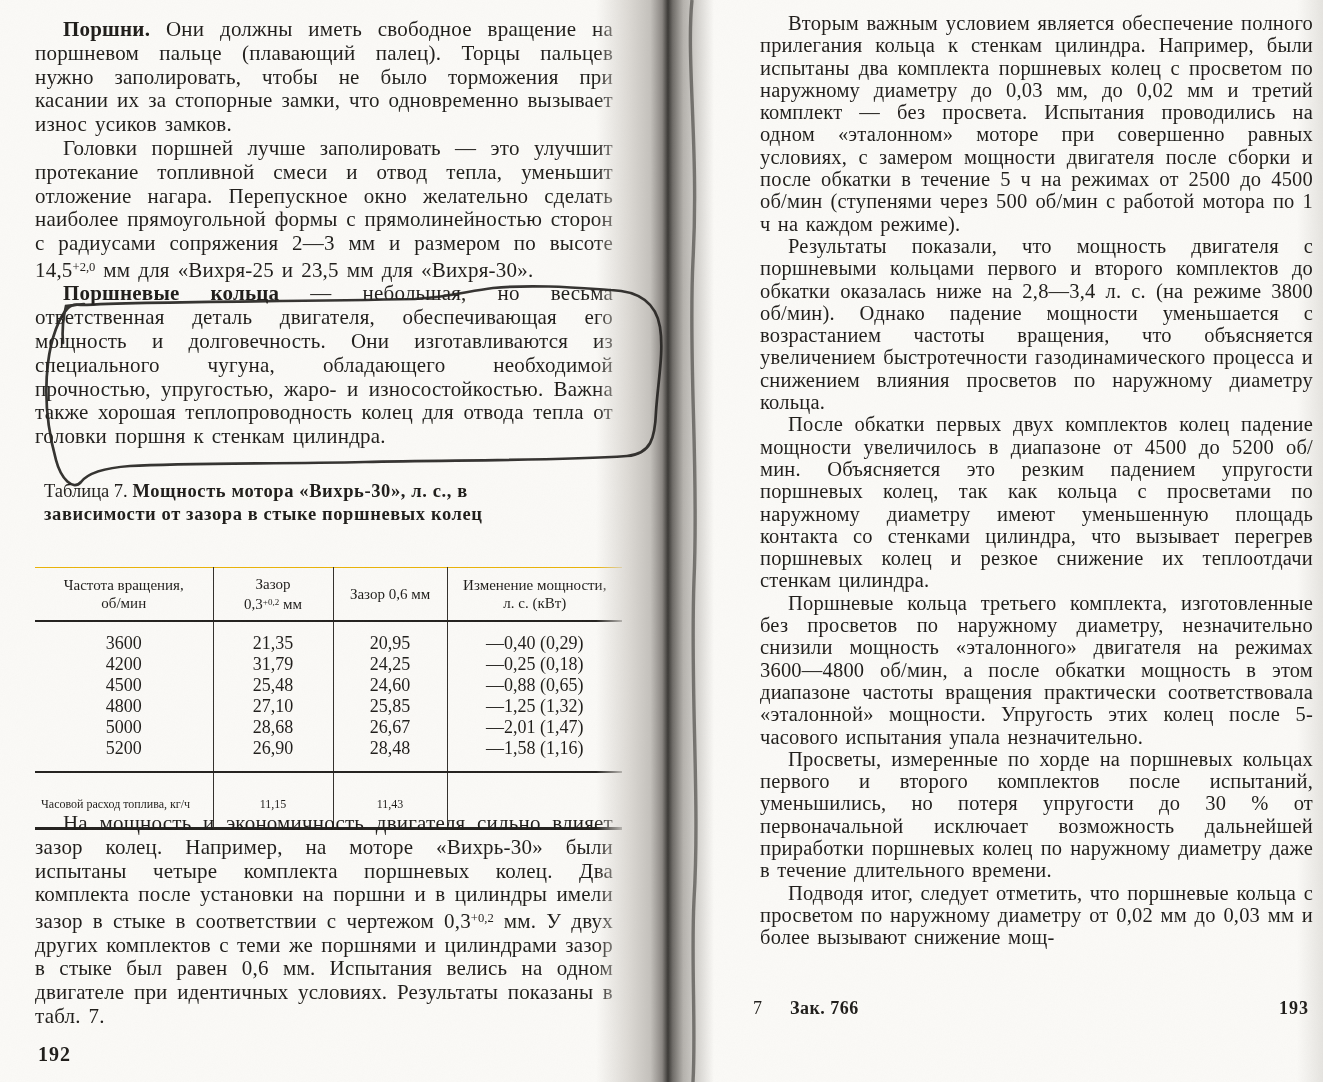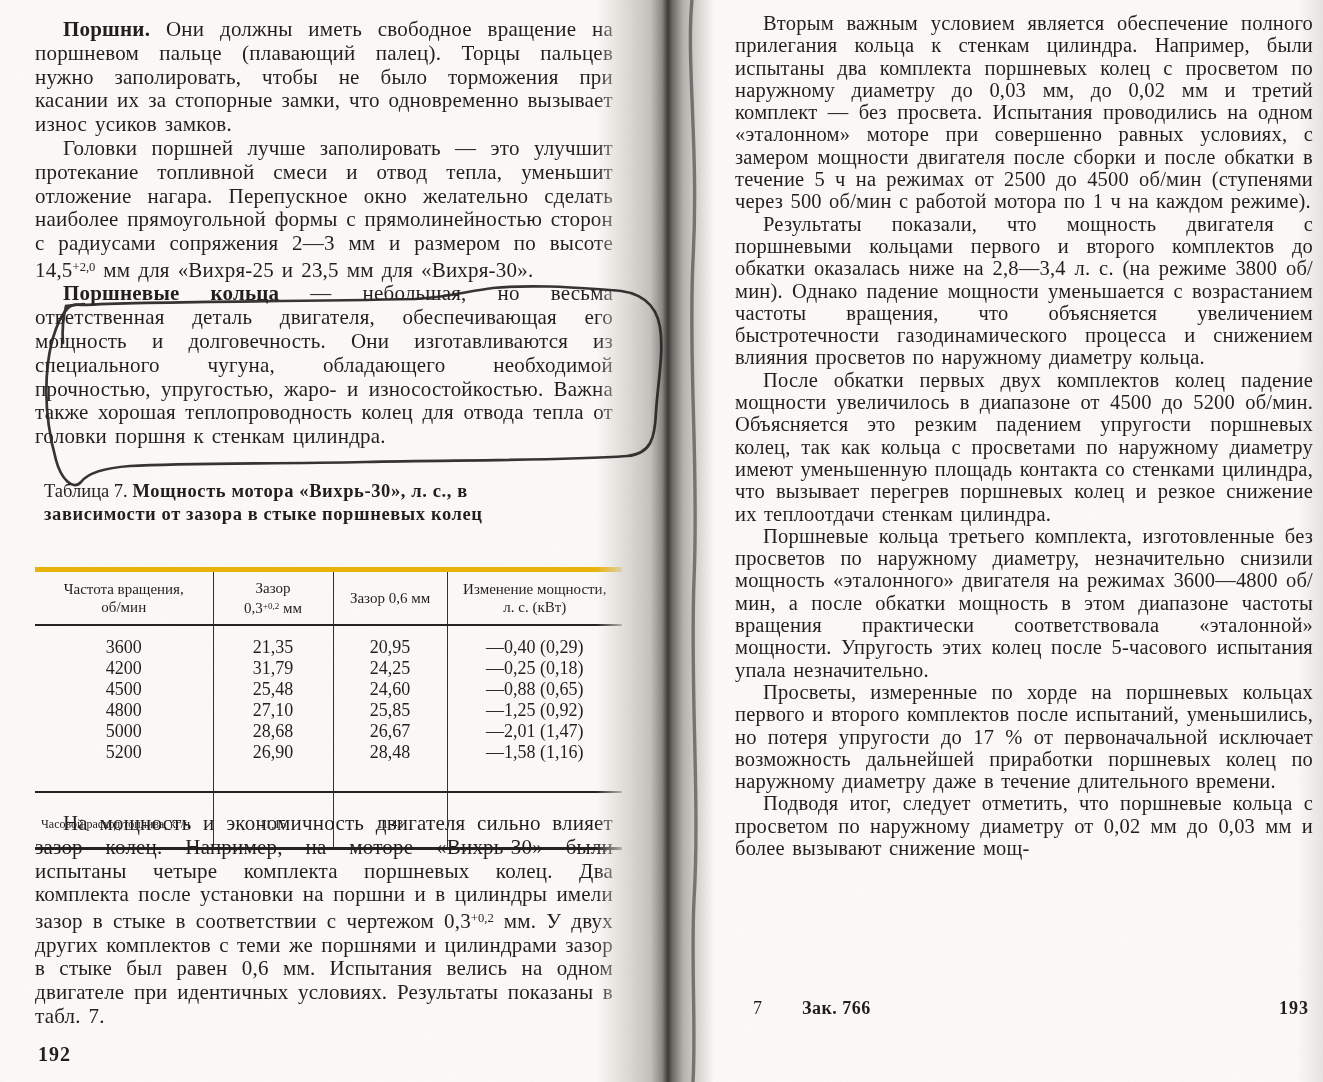--- a/index.html
+++ b/index.html
@@ -10,52 +10,52 @@
     font-family:"Liberation Serif","DejaVu Serif",serif;
   }
   .page{position:absolute;}
   .page-left{left:35px;top:0;width:578px;height:1082px;}
   .page-right{left:735px;top:0;width:578px;height:1082px;}
   .blk{position:absolute;left:0;width:578px;}
   .para{
     margin:0;text-align:justify;text-indent:28px;
     font-size:21px;line-height:23.8px;word-spacing:2.5px;letter-spacing:.2px;
   }
-  .page-right .para{font-size:20.5px;line-height:22.3px;word-spacing:2px;}
+  .page-right .para{font-size:20.5px;line-height:22.3px;word-spacing:2px;margin-left:25px;}
   .para b{font-weight:bold;}
   sup.tsup{font-size:.6em;vertical-align:.45em;letter-spacing:0;}
   
   .tbl-caption{margin:0 0 9px 9px;width:540px;font-size:18.5px;line-height:23px;text-align:left;}
   .tbl-caption b{letter-spacing:.6px;}
   table.power{
     border-collapse:collapse;width:587px;table-layout:fixed;
-    border-top:5px solid #eab308;border-bottom:3px solid #24221f;margin-top:41px;
+    border-top:1px solid #eab308;border-bottom:3px solid #24221f;margin-top:41px;
   }
   table.power th{
     font-weight:normal;font-size:15px;line-height:18px;text-align:center;
     vertical-align:middle;padding:7px 3px;border-bottom:2px solid #24221f;
   }
   table.power td{font-size:18px;line-height:21px;text-align:center;padding:0 3px;}
   table.power tbody tr:first-child td{padding-top:11px;}
-  table.power tbody tr:last-child td{padding-bottom:28px;}
+  table.power tbody tr:last-child td{padding-bottom:12px;}
   table.power .vr{border-right:1px solid #33302c;}
   table.power tfoot td{
     border-top:2px solid #24221f;font-size:12px;line-height:22px;
     padding:20px 4px 12px 4px;vertical-align:top;
   }
   table.power tfoot td.fuel-label{text-align:justify;text-align-last:left;padding-left:6px;}
   .pre{white-space:pre-line;}
   
   .pageno-left{position:absolute;left:3px;top:1018px;font-size:20px;font-weight:bold;letter-spacing:1px;margin-top:25px;}
   .footer-right{
     position:absolute;left:0;top:998px;width:578px;display:flex;align-items:baseline;
     font-size:18px;
   }
   .footer-right .sig{margin-left:18px;}
-  .footer-right .order{margin-left:40px;font-weight:600;letter-spacing:.5px;}
+  .footer-right .order{margin-left:28px;font-weight:600;letter-spacing:.5px;}
   .footer-right .pg{margin-left:auto;margin-right:4px;font-weight:bold;letter-spacing:1px;}
   
   .gutter{
     position:absolute;left:596px;top:0;width:118px;height:1082px;pointer-events:none;
     background:linear-gradient(90deg,
       rgba(214,211,205,0) 0%, #dcd9d4 28%, #c4c1bc 46%, #8a8682 56%,
       #3a3835 61%, #6f6c68 65%, #b5b2ad 74%, rgba(250,249,246,0) 100%);
   }
   
   .edge-right{
@@ -113,21 +113,21 @@
           <tr>
             <td class="vr">4500</td>
             <td class="vr">25,48</td>
             <td class="vr">24,60</td>
             <td>—0,88 (0,65)</td>
           </tr>
           <tr>
             <td class="vr">4800</td>
             <td class="vr">27,10</td>
             <td class="vr">25,85</td>
-            <td>—1,25 (0,92)</td>
+            <td>—1,25 (1,32)</td>
           </tr>
           <tr>
             <td class="vr">5000</td>
             <td class="vr">28,68</td>
             <td class="vr">26,67</td>
             <td>—2,01 (1,47)</td>
           </tr>
           <tr>
             <td class="vr">5200</td>
             <td class="vr">26,90</td>
@@ -155,21 +155,21 @@
 
 <div class="gutter"></div>
 <div class="edge-right"></div>
 
 <div class="page page-right">
   <div class="blk" style="top:12px">
     <p class="para"><span>Вторым важным условием является обеспечение полного прилегания кольца к стенкам цилиндра. Например, были испытаны два комплекта поршневых колец с просветом по наружному диаметру до 0,03 мм, до 0,02 мм и третий комплект — без просвета. Испытания проводились на одном «эталонном» моторе при совершенно равных условиях, с замером мощности двигателя после сборки и после обкатки в течение 5 ч на режимах от 2500 до 4500 об/мин (ступенями через 500 об/мин с работой мотора по 1 ч на каждом режиме).</span></p>
     <p class="para"><span>Результаты показали, что мощность двигателя с поршневыми кольцами первого и второго комплектов до обкатки оказалась ниже на 2,8—3,4 л. с. (на режиме 3800 об/мин). Однако падение мощности уменьшается с возрастанием частоты вращения, что объясняется увеличением быстротечности газодинамического процесса и снижением влияния просветов по наружному диаметру кольца.</span></p>
     <p class="para"><span>После обкатки первых двух комплектов колец падение мощности увеличилось в диапазоне от 4500 до 5200 об/мин. Объясняется это резким падением упругости поршневых колец, так как кольца с просветами по наружному диаметру имеют уменьшенную площадь контакта со стенками цилиндра, что вызывает перегрев поршневых колец и резкое снижение их теплоотдачи стенкам цилиндра.</span></p>
     <p class="para"><span>Поршневые кольца третьего комплекта, изготовленные без просветов по наружному диаметру, незначительно снизили мощность «эталонного» двигателя на режимах 3600—4800 об/мин, а после обкатки мощность в этом диапазоне частоты вращения практически соответствовала «эталонной» мощности. Упругость этих колец после 5-часового испытания упала незначительно.</span></p>
-    <p class="para"><span>Просветы, измеренные по хорде на поршневых кольцах первого и второго комплектов после испытаний, уменьшились, но потеря упругости до 17 % от первоначальной исключает возможность дальнейшей приработки поршневых колец по наружному диаметру даже в течение длительного времени.</span></p>
+    <p class="para"><span>Просветы, измеренные по хорде на поршневых кольцах первого и второго комплектов после испытаний, уменьшились, но потеря упругости до 30 % от первоначальной исключает возможность дальнейшей приработки поршневых колец по наружному диаметру даже в течение длительного времени.</span></p>
     <p class="para"><span>Подводя итог, следует отметить, что поршневые кольца с просветом по наружному диаметру от 0,02 мм до 0,03 мм и более вызывают снижение мощ-</span></p>
   </div>
   <div class="footer-right">
     <span class="sig">7</span>
     <span class="order">Зак. 766</span>
     <span class="pg">193</span>
   </div>
 </div>
 
 <svg class="overlay" width="1323" height="1082" viewBox="0 0 1323 1082">

